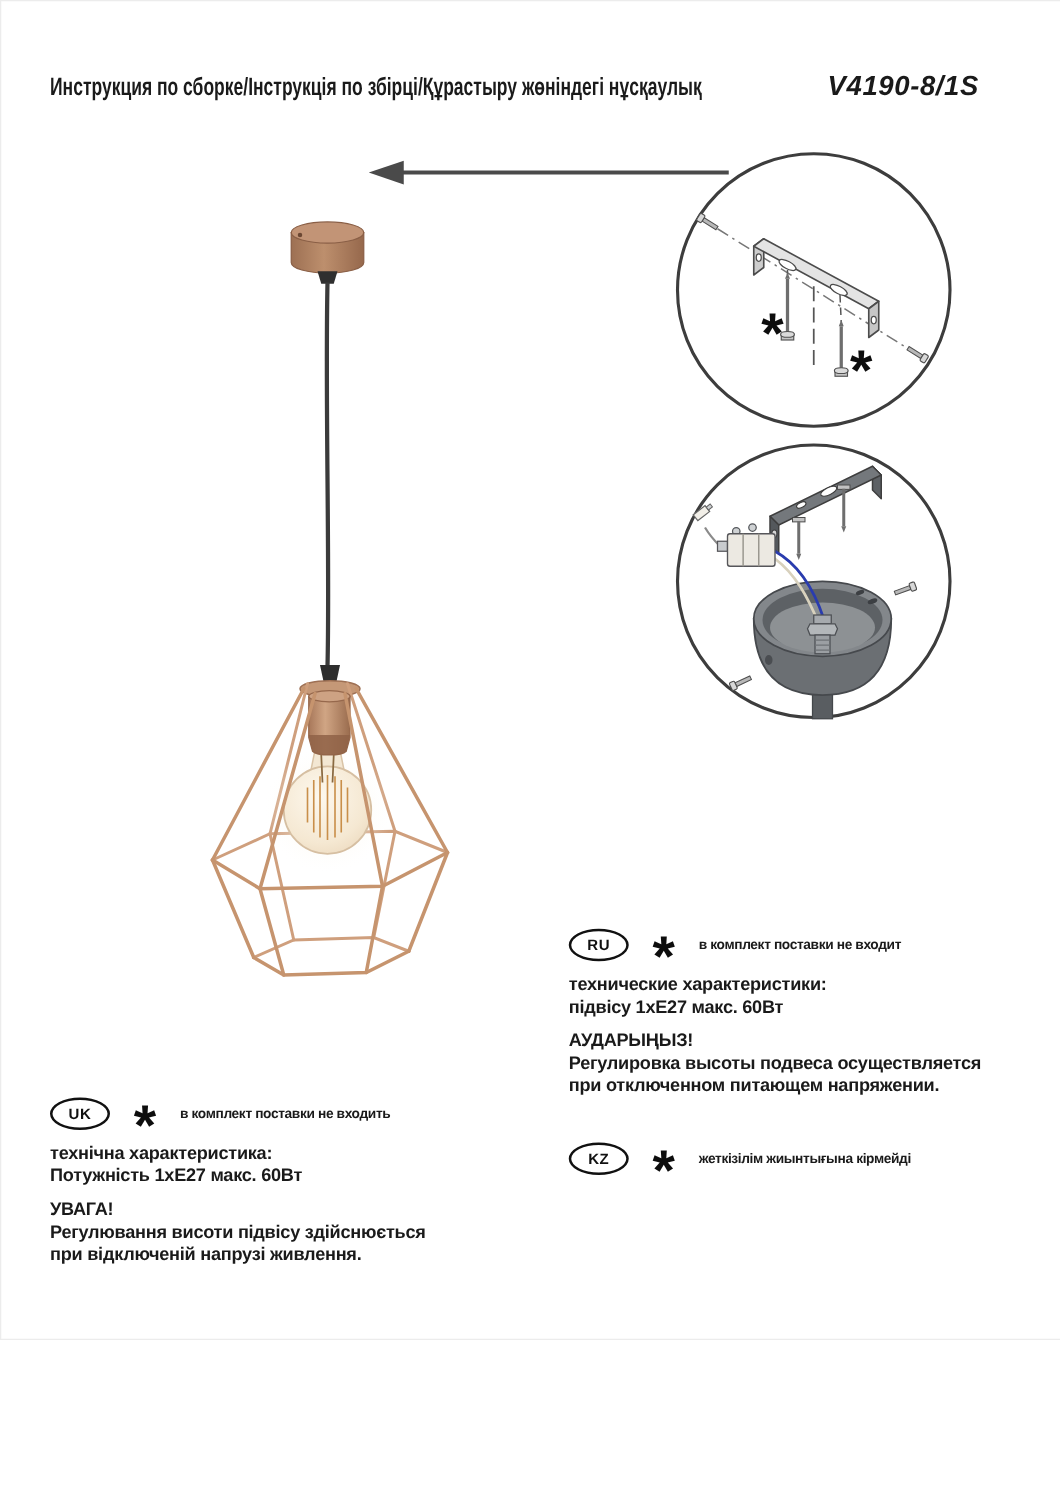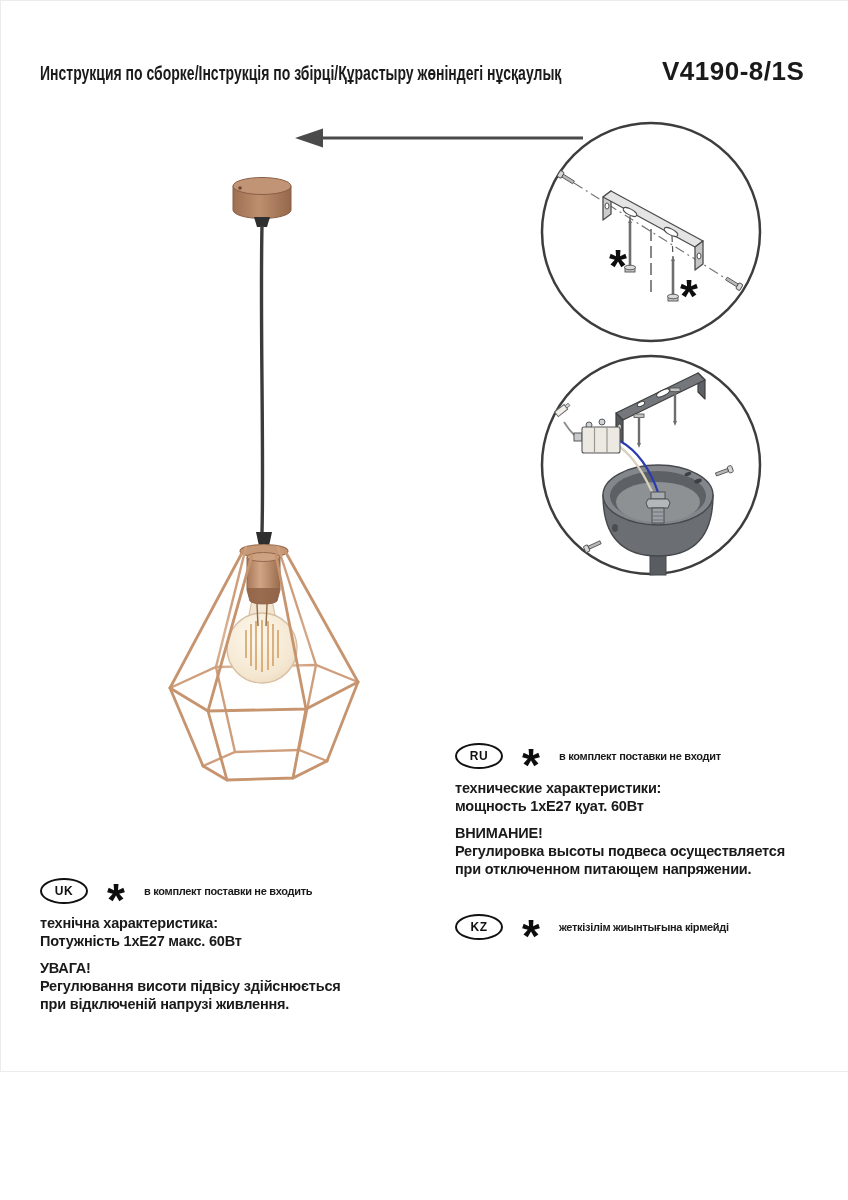--- a/index.html
+++ b/index.html
@@ -9,21 +9,21 @@
     box-shadow: inset 0 0 0 1px #ececec;
     padding-left: 20px;
   }
   
   .title-row { position:absolute; left:40px; top:56px; display:flex; align-items:baseline; white-space:nowrap; }
   .title-main-wrap { width:622px; overflow:visible; }
   .title-main {
     display:inline-block; white-space:nowrap; font-weight:bold; font-size:20px;
     transform:scaleX(0.70); transform-origin:0 100%; color:#1a1a1a;
   }
-  .title-model { font-weight:bold; font-size:26px; color:#1a1a1a; letter-spacing:0.5px; }
+  .title-model { font-weight:bold; font-size:22px; color:#1a1a1a; letter-spacing:0.5px;font-style:italic; }
   
   .abs { position:absolute; }
   
   .section { position:absolute; width:392px; }
   .section-head { display:flex; align-items:center; gap:13px; height:34px; }
   .badge {
     min-width:48px; height:26px; box-sizing:border-box; padding:0 5px;
     border:2.5px solid #111; border-radius:50%;
     display:flex; align-items:center; justify-content:center;
     font-size:12px; font-weight:bold; letter-spacing:0.5px; color:#111;
@@ -255,22 +255,22 @@
   </svg>
 
   <div class="section" style="left:455px; top:739px;">
     <div class="section-head">
       <div class="badge">RU</div>
       <div class="star">*</div>
       <p class="note">в комплект поставки не входит</p>
     </div>
     <div class="sec-body">
       <p>технические характеристики:</p>
-      <p>мощность 1хЕ27 қуат. 60Вт</p>
-      <p class="warn-title">ВНИМАНИЕ!</p>
+      <p>підвісу 1хЕ27 макс. 60Вт</p>
+      <p class="warn-title">АУДАРЫҢЫЗ!</p>
       <p>Регулировка высоты подвеса осуществляется</p>
       <p>при отключенном питающем напряжении.</p>
     </div>
   </div>
 
   <div class="section" style="left:40px; top:874px;">
     <div class="section-head">
       <div class="badge">UK</div>
       <div class="star">*</div>
       <p class="note">в комплект поставки не входить</p>

